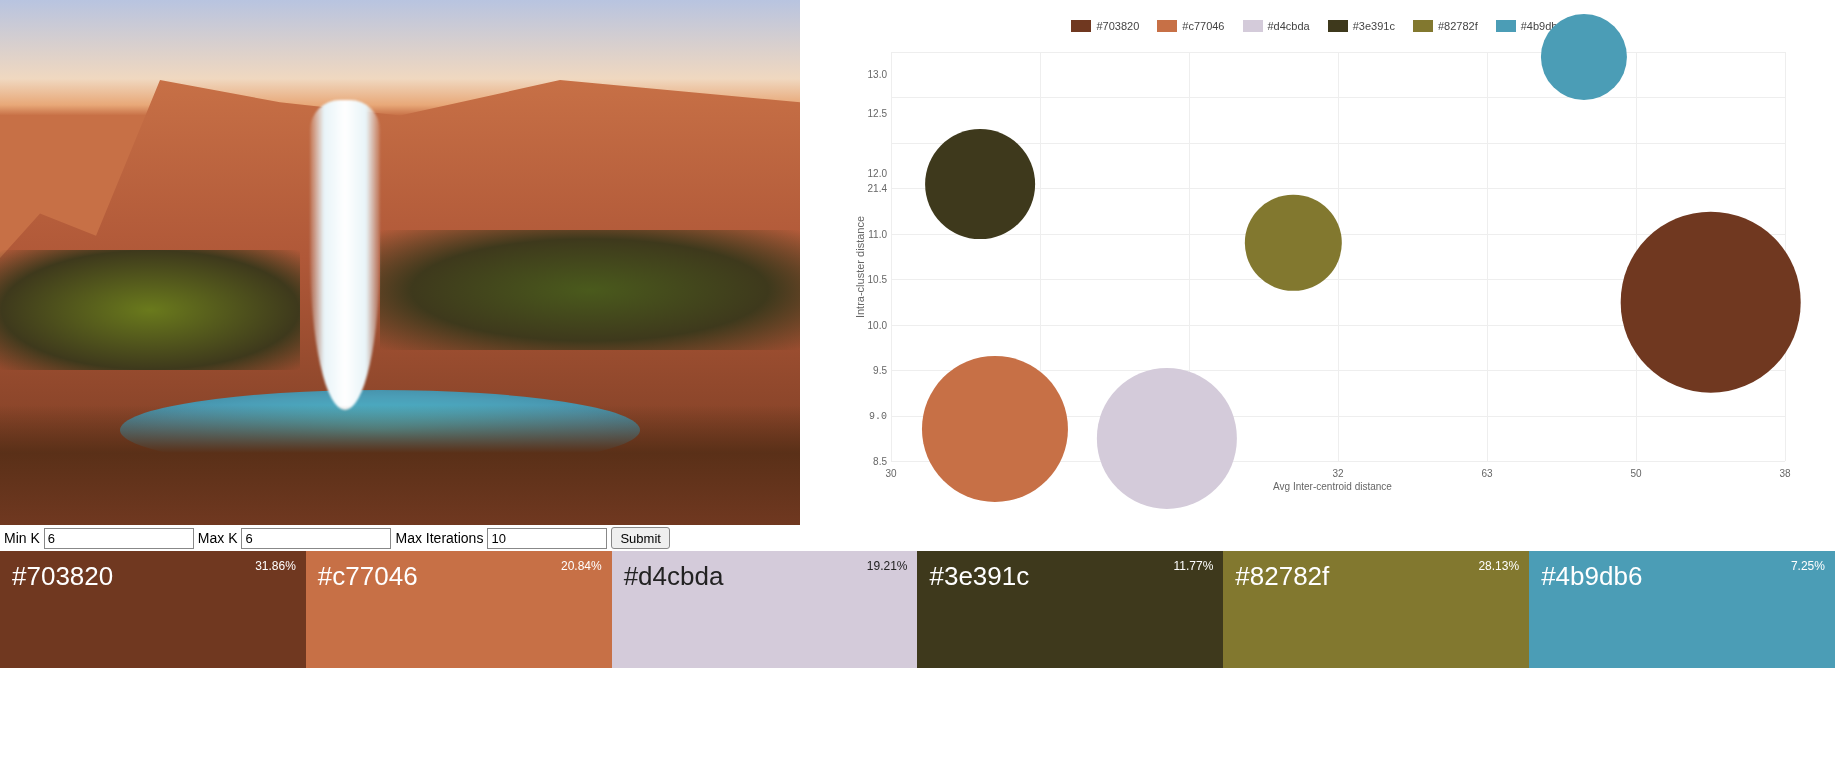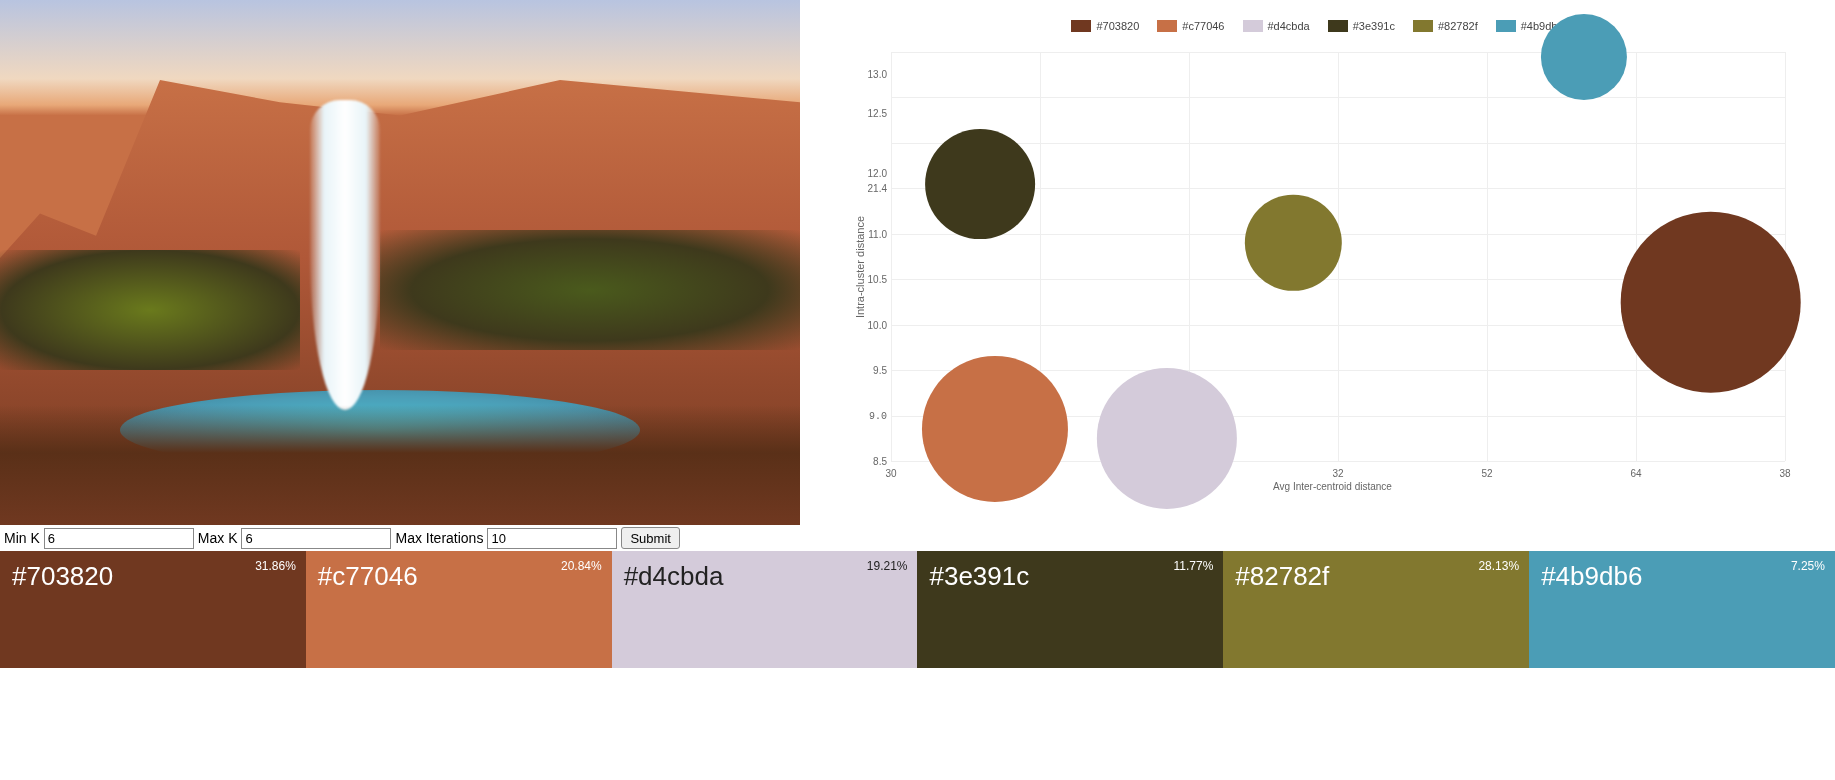--- a/index.html
+++ b/index.html
@@ -41,21 +41,21 @@
   .gridline-h { left:0; right:0; height:1px; }
   .gridline-v { top:0; bottom:0; width:1px; }
   .tick-y { position:absolute; left:-32px; width:28px; text-align:right; font-size:10px; color:#666; transform:translateY(-50%); }
   .tick-x { position:absolute; bottom:-18px; font-size:10px; color:#666; transform:translateX(-50%); }
   .bubble { position:absolute; border-radius:50%; transform:translate(-50%,-50%); }
   .ylabel { position:absolute; left:0px; top:50%; transform:translate(-50%,-50%) rotate(-90deg); font-size:11px; color:#666; white-space:nowrap; }
   .xlabel { position:absolute; left:50%; transform:translateX(-50%); bottom:0; font-size:10px; color:#666; }
 
   #minK { width:150px; }
   #maxK { width:150px; }
-  #maxIter { width:130px; }
+  #maxIter { width:120px; }
 </style>
 </head>
 <body>
 
 <div class="main-row">
   <div class="left-col">
     <div class="image-box">
       <div class="sky"></div>
       <div class="rock"></div>
       <div class="greens"></div>
@@ -119,23 +119,23 @@
             <div class="tick-y" style="top: 0%; margin-top: 22px;">13.0</div>
             <div class="gridline-v" style="left: 0%;"></div>
             <div class="tick-x" style="left: 0%;">30</div>
             <div class="gridline-v" style="left: 16.6667%;"></div>
             <div class="tick-x" style="left: 16.6667%;">28</div>
             <div class="gridline-v" style="left: 33.3333%;"></div>
             <div class="tick-x" style="left: 33.3333%;">30</div>
             <div class="gridline-v" style="left: 50%;"></div>
             <div class="tick-x" style="left: 50%;">32</div>
             <div class="gridline-v" style="left: 66.6667%;"></div>
-            <div class="tick-x" style="left: 66.6667%;">52</div>
+            <div class="tick-x" style="left: 66.6667%;">63</div>
             <div class="gridline-v" style="left: 83.3333%;"></div>
-            <div class="tick-x" style="left: 83.3333%;">64</div>
+            <div class="tick-x" style="left: 83.3333%;">50</div>
             <div class="gridline-v" style="left: 100%;"></div>
             <div class="tick-x" style="left: 100%;">38</div>
             <div class="bubble" title="#703820" style="background: rgb(112, 56, 32); left: 91.6667%; top: 61.1111%; width: 180.623px; height: 180.623px;"></div>
             <div class="bubble" title="#c77046" style="background: rgb(199, 112, 70); left: 11.6667%; top: 92.2222%; width: 146.083px; height: 146.083px;"></div>
             <div class="bubble" title="#d4cbda" style="background: rgb(212, 203, 218); left: 30.8333%; top: 94.4444%; width: 140.253px; height: 140.253px;"></div>
             <div class="bubble" title="#3e391c" style="background: rgb(62, 57, 28); left: 10%; top: 32.2222%; width: 109.784px; height: 109.784px;"></div>
             <div class="bubble" title="#82782f" style="background: rgb(130, 120, 47); left: 45%; top: 46.6667%; width: 96.3726px; height: 96.3726px;"></div>
             <div class="bubble" title="#4b9db6" style="background: rgb(75, 157, 182); left: 77.5%; top: 1.11111%; width: 86.1626px; height: 86.1626px;"></div>
           </div>
         <span class="xlabel">Avg Inter-centroid distance</span>

